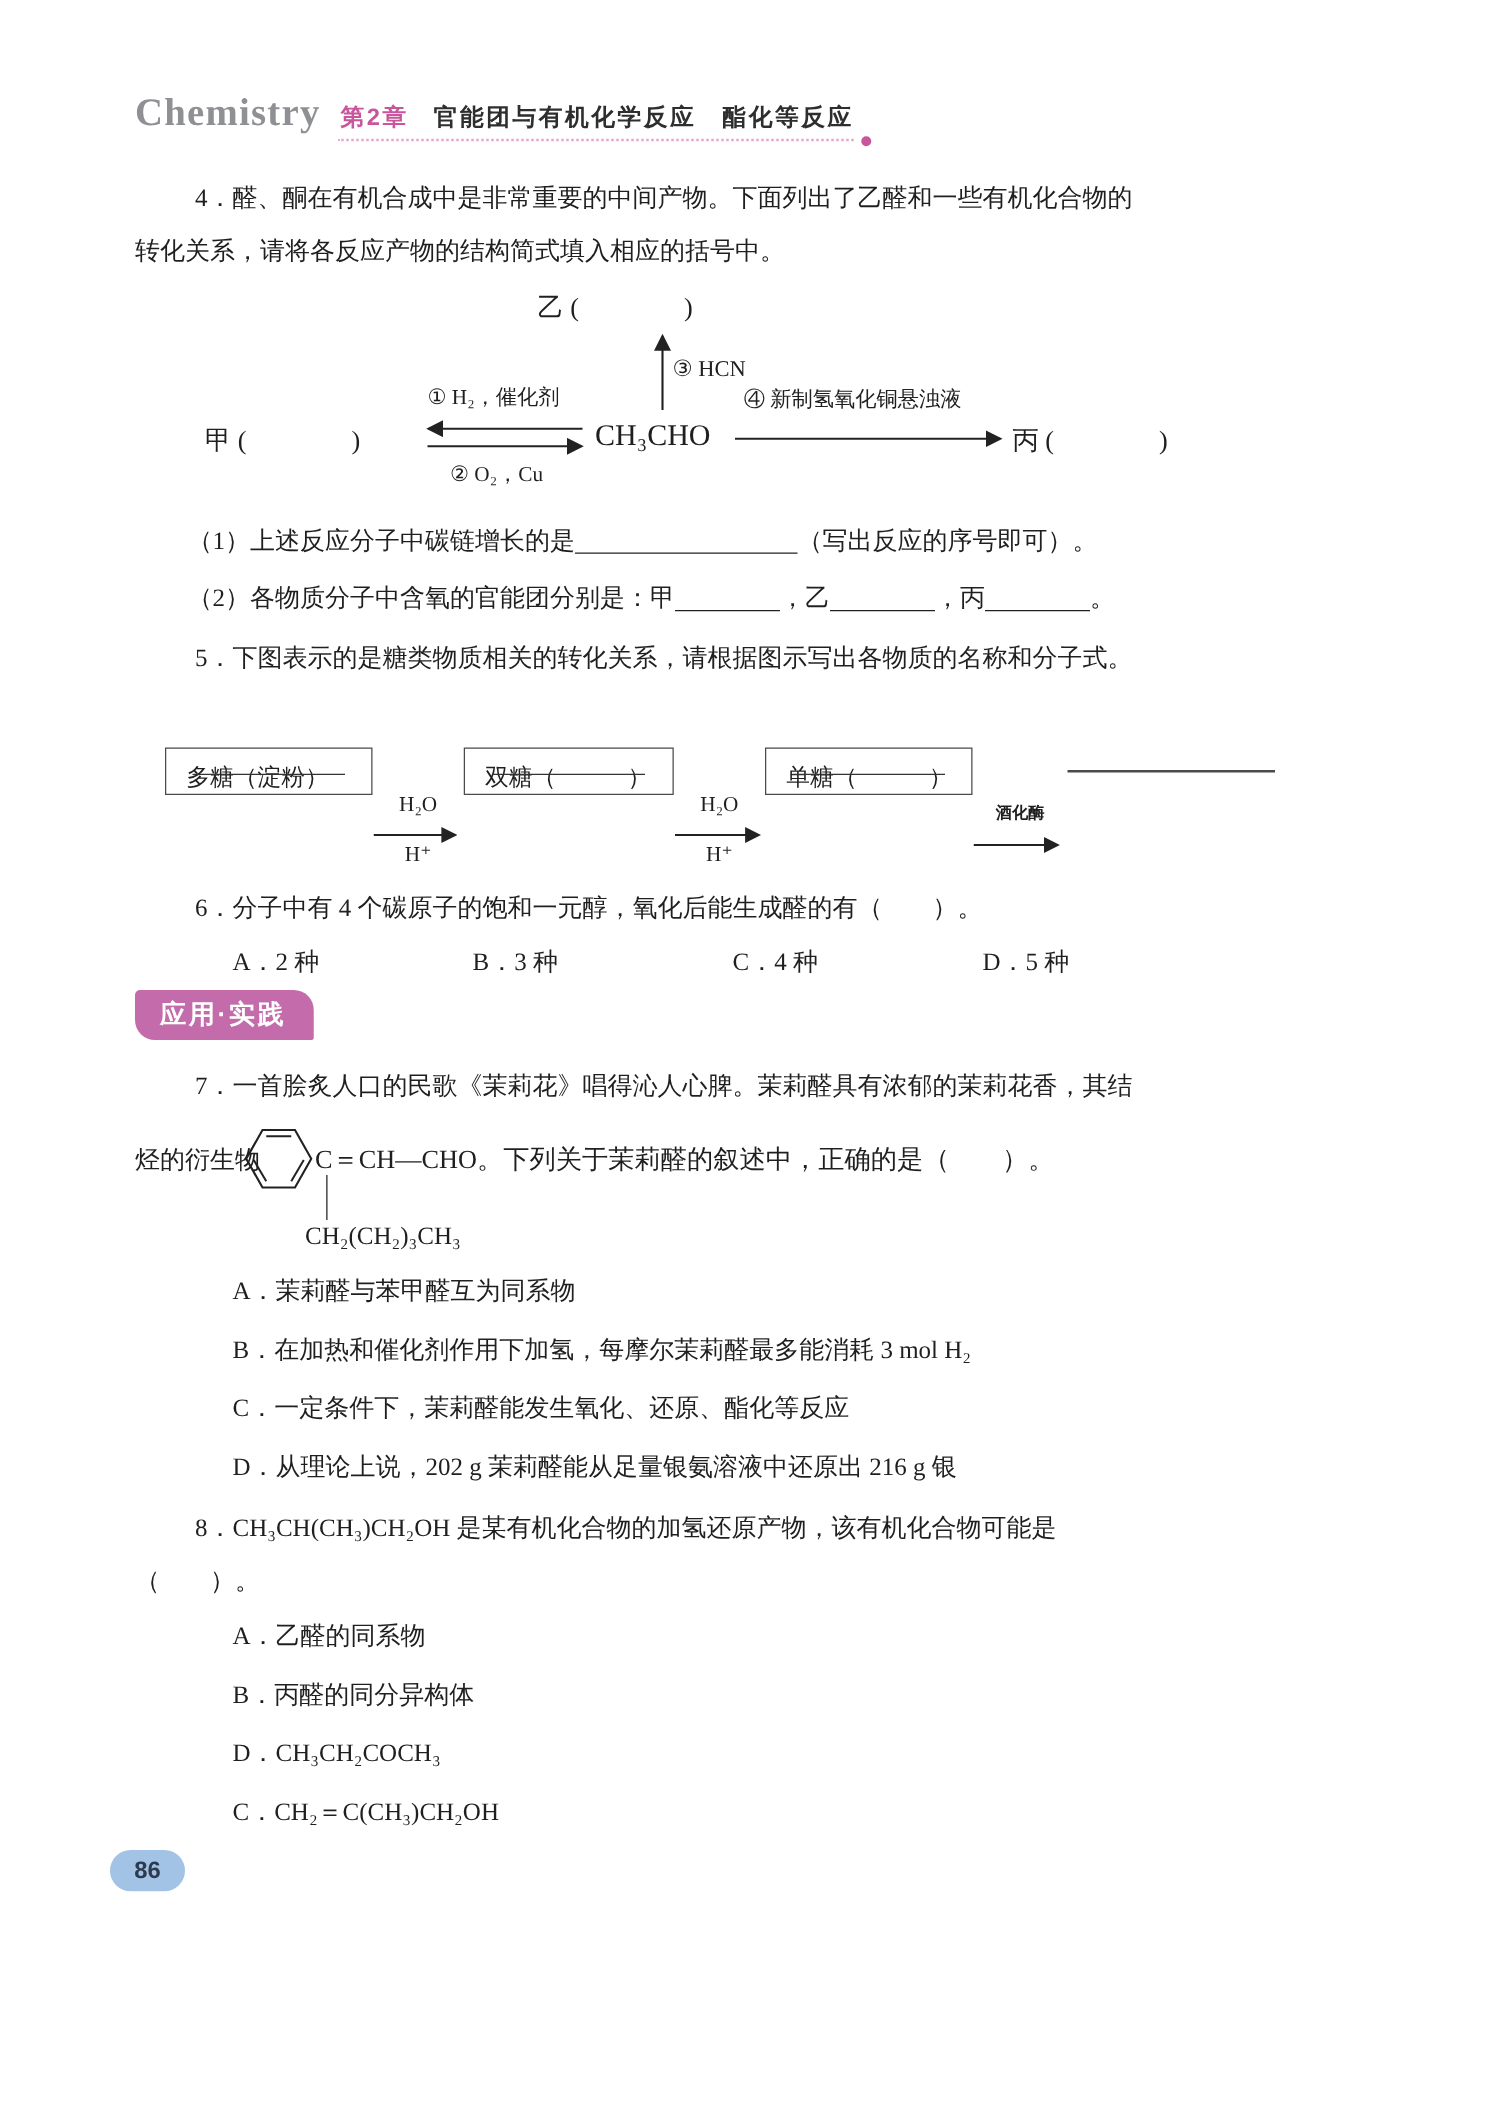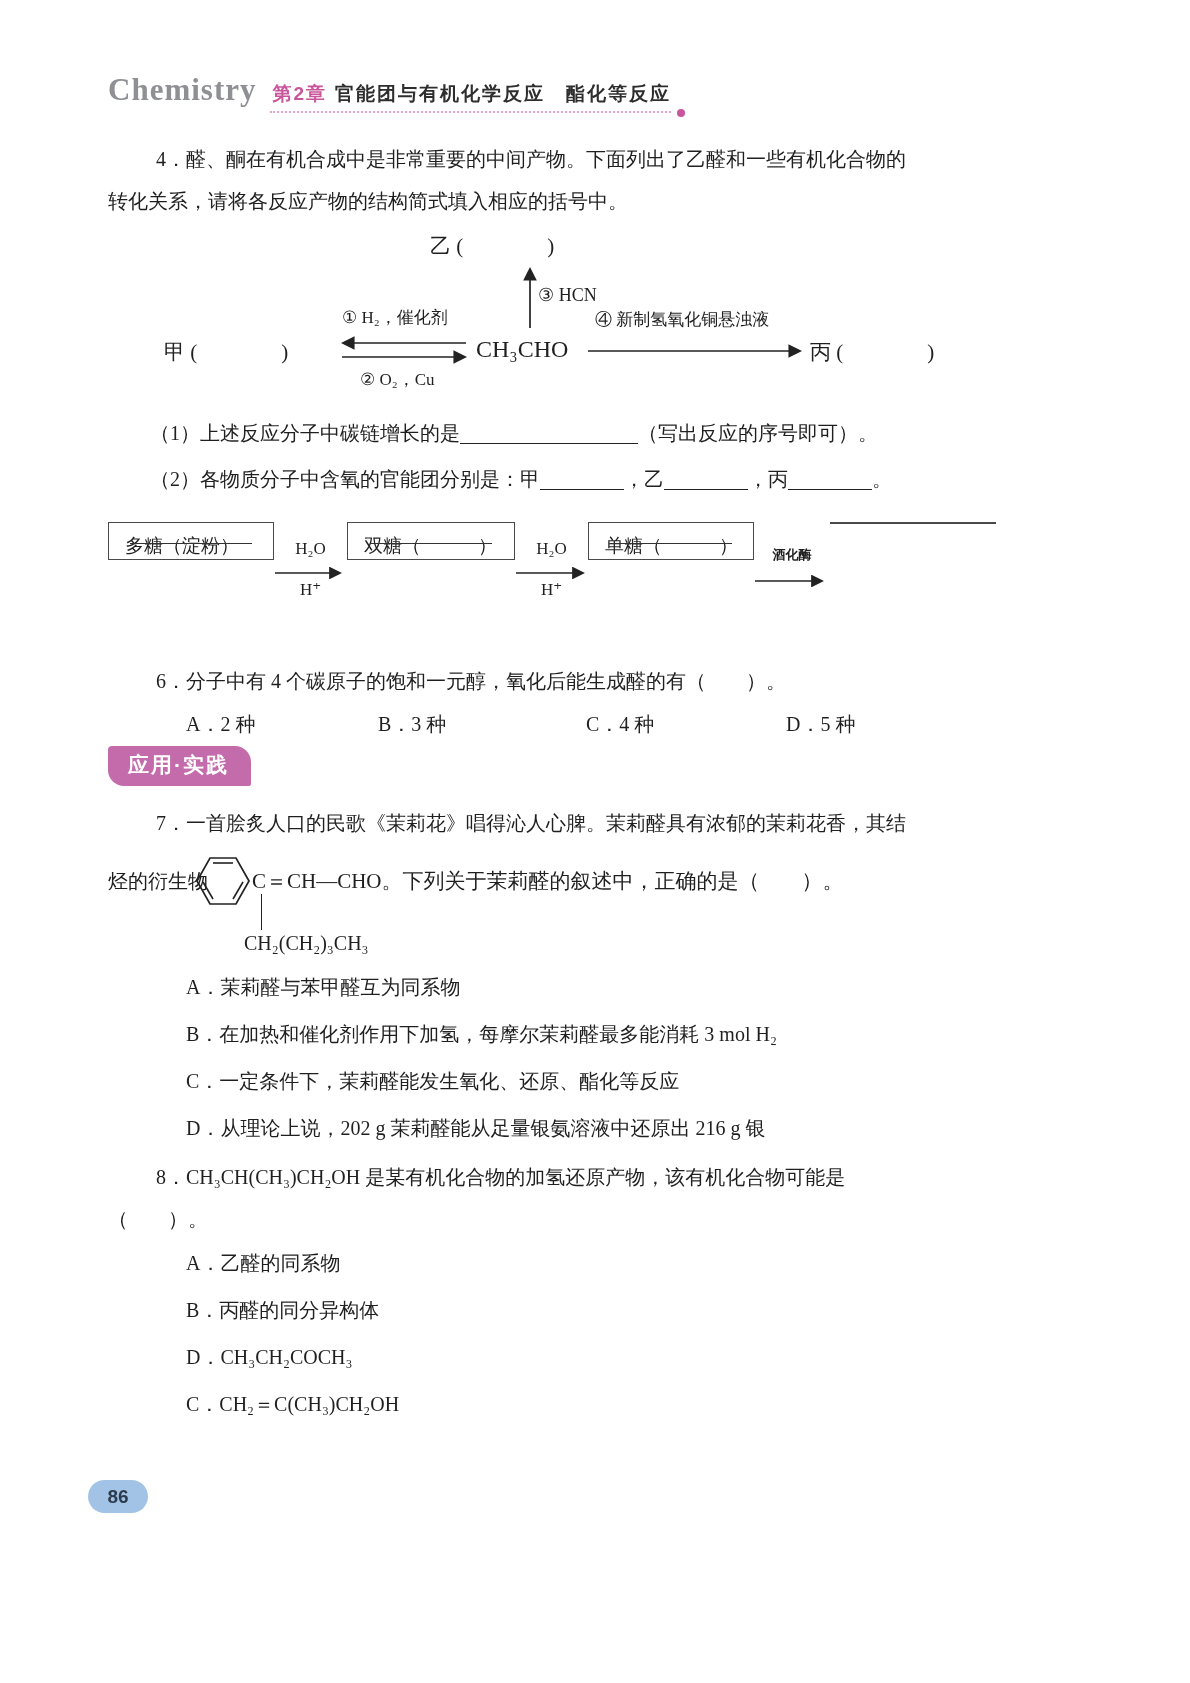--- a/index.html
+++ b/index.html
@@ -22,21 +22,21 @@
   
   .header{
     position:absolute;top:72px;left:108px;
     display:flex;align-items:baseline;gap:14px;
   }
   .brand{
     font-family:"Liberation Serif","DejaVu Serif",serif;
     font-weight:bold;font-size:31px;color:#8f9094;letter-spacing:1px;
   }
   .chapter-wrap{position:relative;display:inline-block;padding:0 14px 8px 2px;}
-  .chapter-line{display:flex;align-items:center;gap:8px;
+  .chapter-line{display:flex;align-items:center;gap:20px;
     font-family:"Liberation Sans","DejaVu Sans",sans-serif;font-weight:bold;}
   .chapter-badge{color:var(--accent);font-size:19px;letter-spacing:2px;}
   .chapter-title{color:#2e2e2e;font-size:19px;letter-spacing:2px;}
   .dotline{position:absolute;left:0;right:14px;bottom:2px;border-bottom:2px dotted #e8a7c9;}
   .enddot{position:absolute;right:0;bottom:-2px;width:8px;height:8px;border-radius:50%;background:var(--accent);}
   
   .content{position:absolute;top:138px;left:108px;width:975px;}
   .para{line-height:42px;}
   .ind{text-indent:2.4em;}
   .blank{display:inline-block;border-bottom:1.6px solid #222;height:1em;vertical-align:-4px;}
@@ -48,21 +48,21 @@
   .rxn-yi{left:322px;top:0;font-size:21px;}
   .rxn-step3{left:430px;top:52px;font-size:18px;}
   .rxn-jia{left:56px;top:106px;font-size:21px;}
   .rxn-step1{left:234px;top:74px;font-size:17px;}
   .rxn-step2{left:252px;top:136px;font-size:17px;}
   .rxn-center{left:368px;top:104px;font-size:24px;}
   .rxn-step4{left:487px;top:76px;font-size:17px;}
   .rxn-bing{left:702px;top:106px;font-size:21px;}
   svg.arrow-svg{position:absolute;overflow:visible;}
   
-  .flow{display:flex;align-items:flex-start;margin-top:20px;height:98px;}
+  .flow{display:flex;align-items:center;margin-top:20px;height:98px;margin-left:24px;}
   .fbox{position:relative;border:1.6px solid #4a4a4a;background:#fff;}
   .fbox .flabel{display:block;padding:10px 0 0 16px;font-size:19px;white-space:nowrap;}
   .fbox .funder{position:absolute;left:13%;right:13%;bottom:15px;border-bottom:1.6px solid #333;}
   .w165{width:166px;} .w168{width:168px;}
   .farrow{position:relative;flex:0 0 aupx;}
   .fa1,.fa2{flex:0 0 73px;} .fa3{flex:0 0 76px;}
   .farrow .ftop{position:absolute;left:0;right:0;top:17px;text-align:center;font-size:17px;}
   .farrow .fbot{position:absolute;left:0;right:0;top:57px;text-align:center;font-size:17px;}
   .farrow .ftop3{position:absolute;left:0;right:0;top:24px;text-align:center;font-size:13px;font-weight:bold;}
   .farrow svg{position:absolute;left:0;top:44px;}
@@ -154,20 +154,21 @@
       <span class="abs rxn-bing">丙 (　　　　)</span>
     </div>
 
     <div class="subline">
       <span>（1）上述反应分子中碳链增长的是</span><span class="blank b175"></span><span>（写出反应的序号即可）。</span>
     </div>
     <div class="subline">
       <span>（2）各物质分子中含氧的官能团分别是：甲</span><span class="blank b80"></span><span>，乙</span><span class="blank b80"></span><span>，丙</span><span class="blank b80"></span><span>。</span>
     </div>
 
+    <div class="para ind" style="margin-top:4px;">5．下图表示的是糖类物质相关的转化关系，请根据图示写出各物质的名称和分子式。</div>
 
     <div class="flow">
       <div class="fbox w165">
         <span class="flabel">多糖（淀粉）</span>
         <span class="funder"></span>
       </div>
       <div class="farrow fa1">
         <span class="ftop">H₂O</span>
         <svg width="73" height="14">
           <line x1="1" y1="7" x2="66" y2="7" stroke="#222" stroke-width="1.6" marker-end="url(#arr)"></line>

